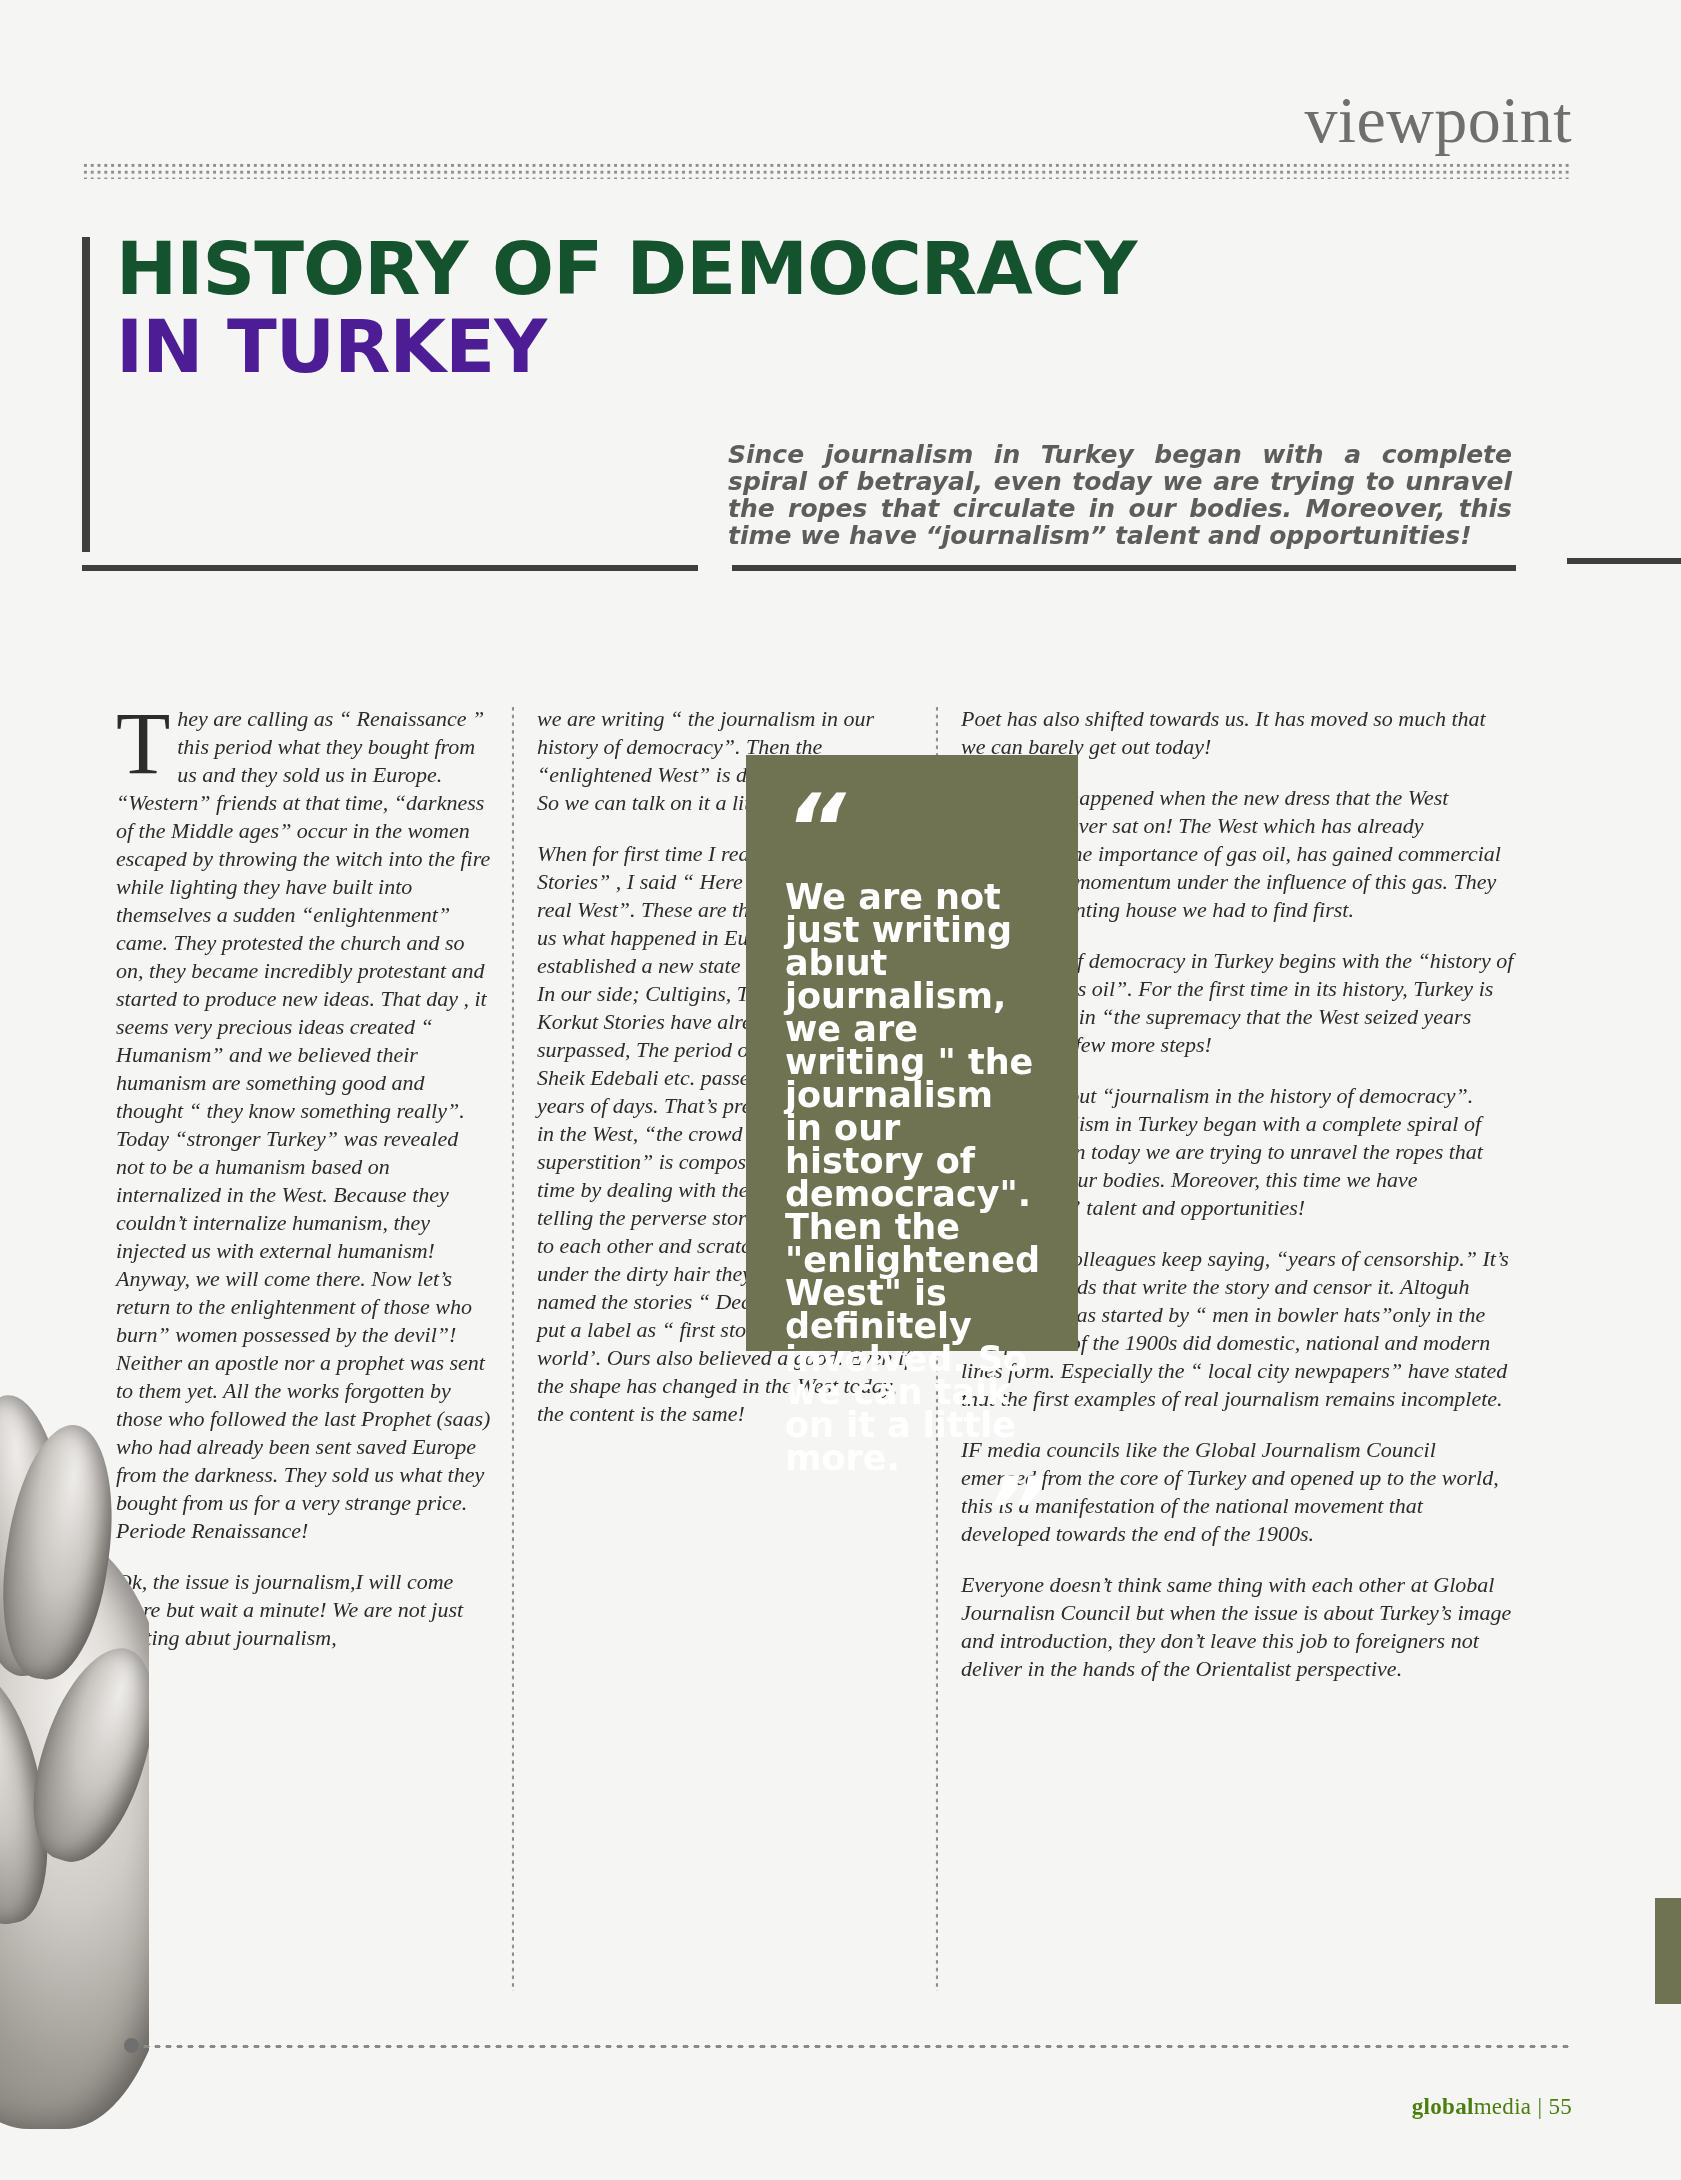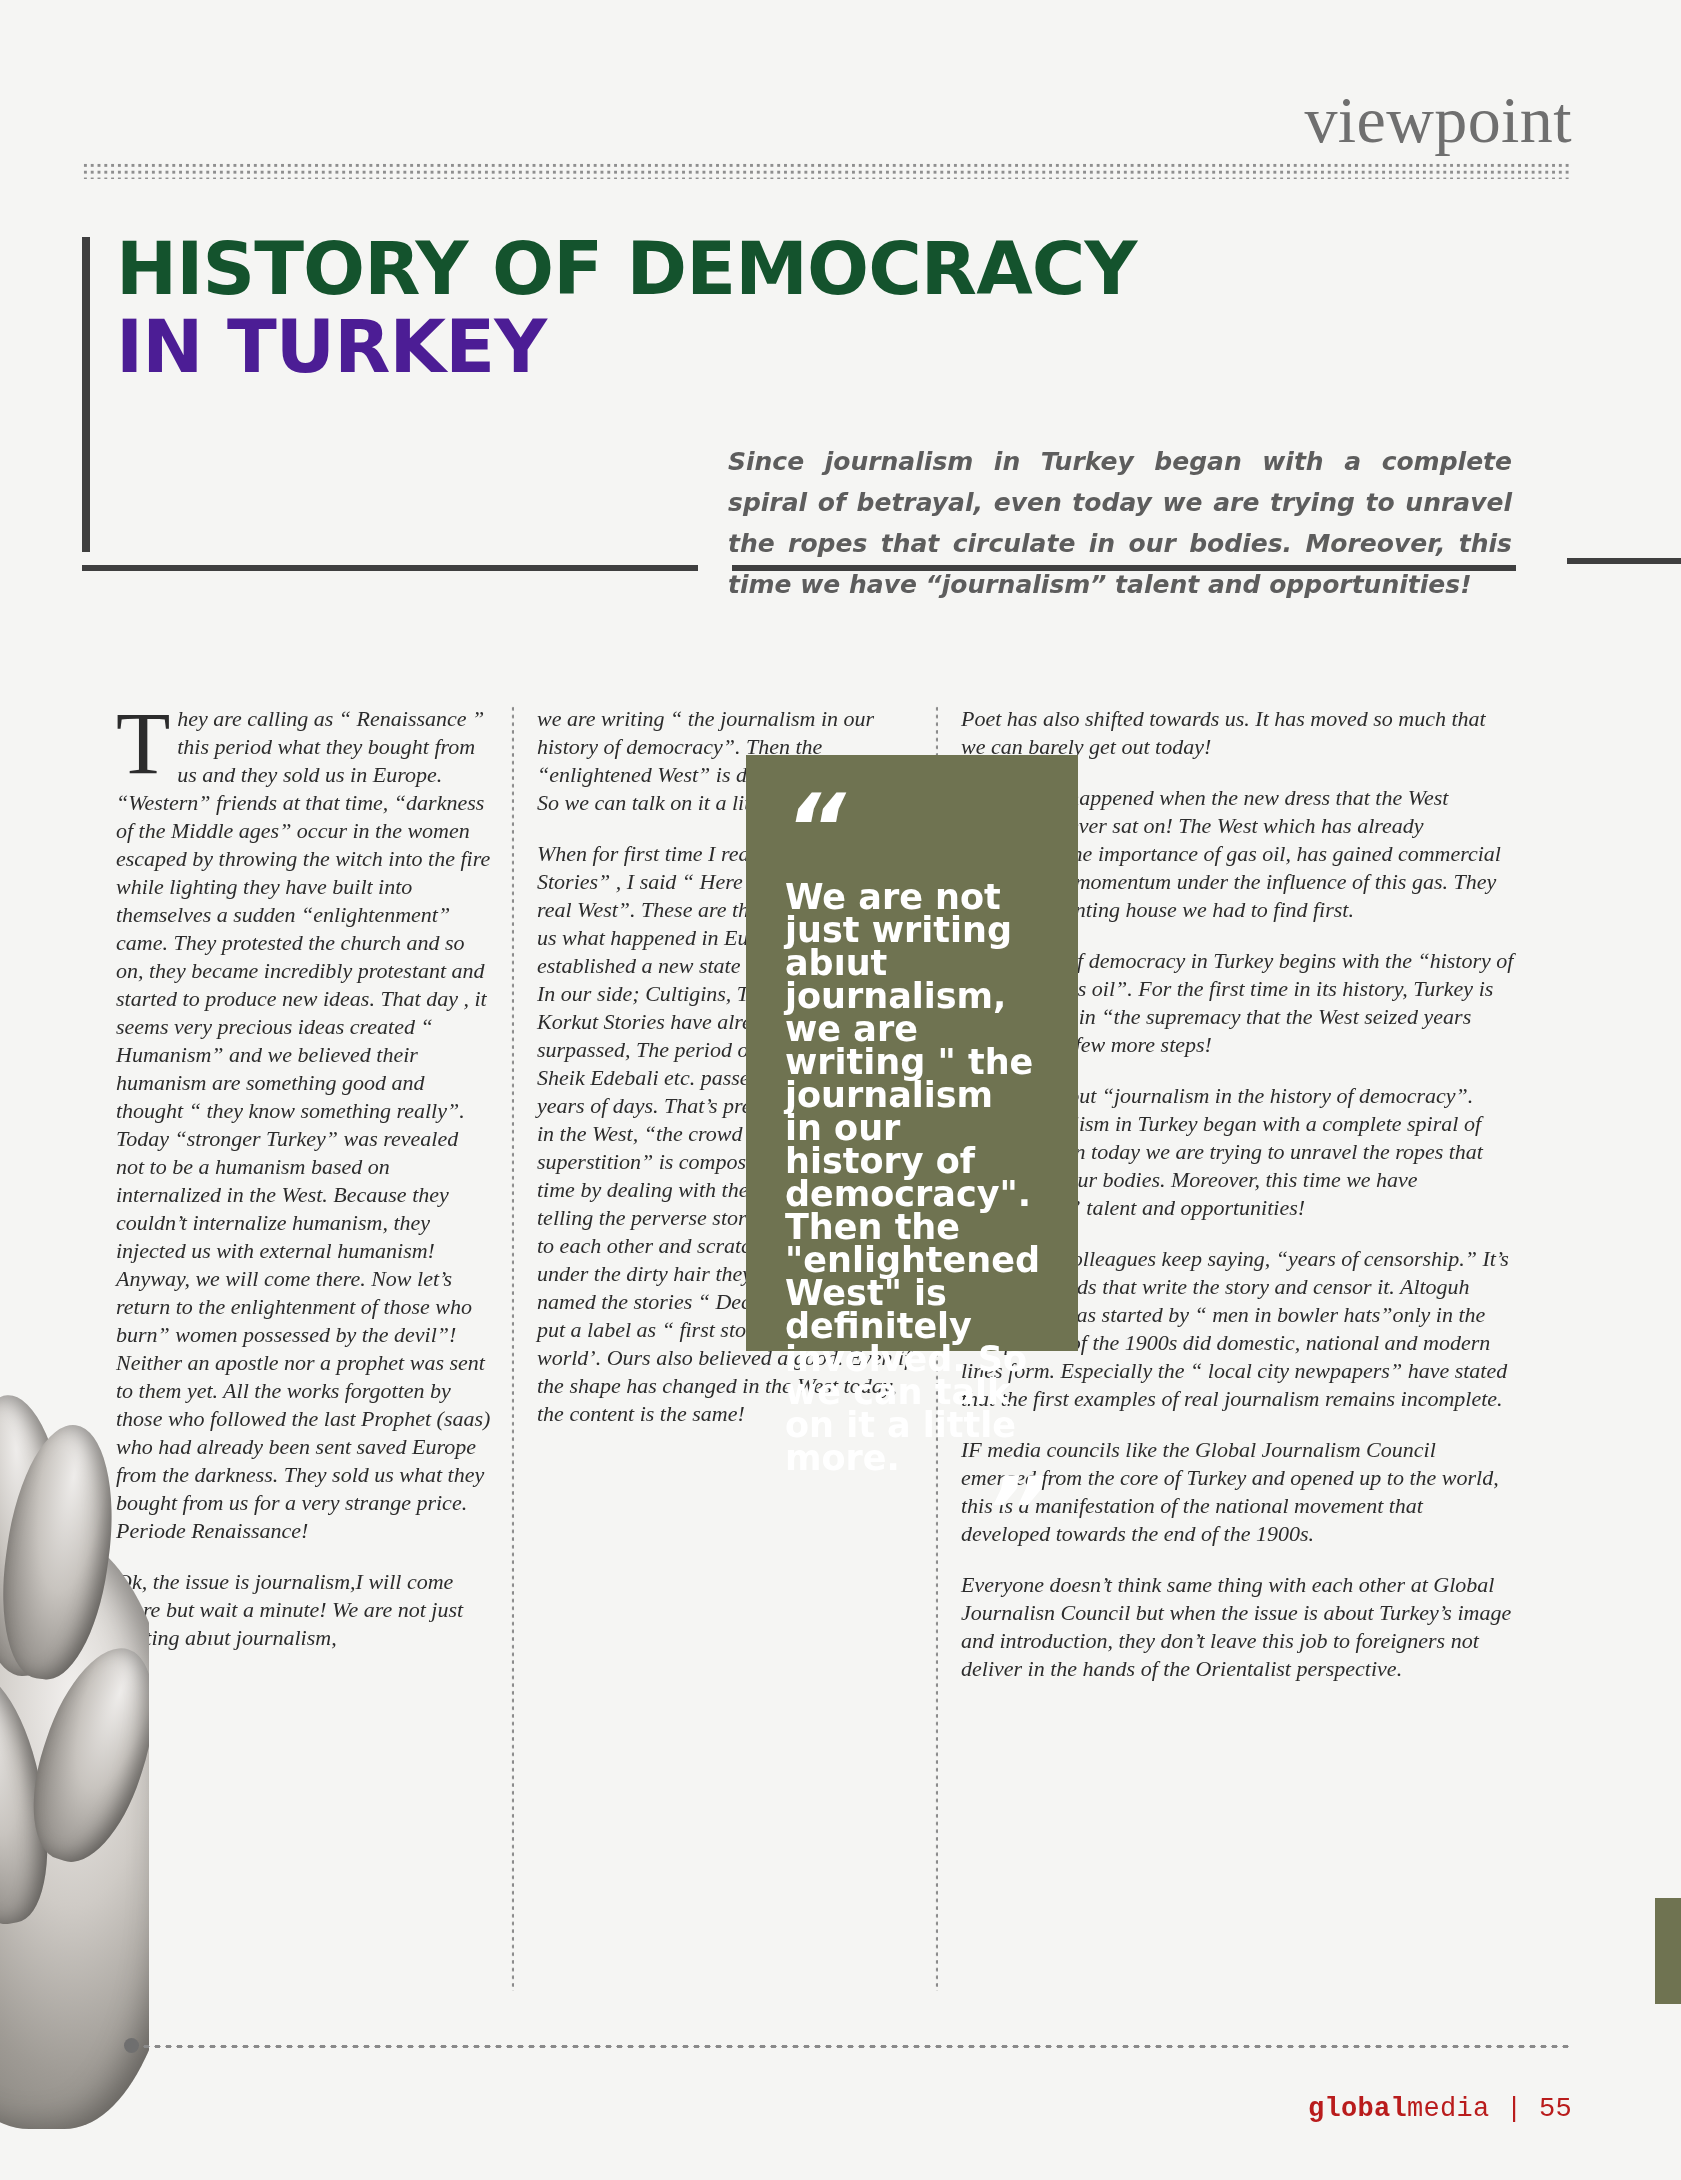--- a/index.html
+++ b/index.html
@@ -75,21 +75,21 @@
 
   .deck {
     position: absolute;
     left: 728px;
     top: 441px;
     width: 784px;
     font-family: "DejaVu Sans", sans-serif;
     font-style: italic;
     font-weight: 700;
     font-size: 25px;
-    line-height: 41px;
+    line-height: 27px;
     color: #5d5d5d;
     text-align: justify;
   }
 
   .rule-under-title {
     position: absolute;
     left: 82px;
     top: 565px;
     width: 1434px;
     height: 6px;
@@ -222,23 +222,23 @@
     top: 2038px;
     width: 15.3px;
     height: 15.3px;
     background: #6f6f6f;
     border-radius: 50%;
   }
   .folio {
     position: absolute;
     right: 109px;
     top: 2094px;
-    font-family: Liberation Mono, monospace;
-    font-size: 27px;
-    color: #b91c1c;
+    font-family: Liberation Serif, serif;
+    font-size: 23px;
+    color: #4d7c0f;
     letter-spacing: 0.3px;
   }
   .folio b { font-weight: 700; }
   .folio .thin { font-weight: 400; }
 
   .green-tab {
     position: absolute;
     right: 0;
     top: 1898px;
     width: 25.6px;

